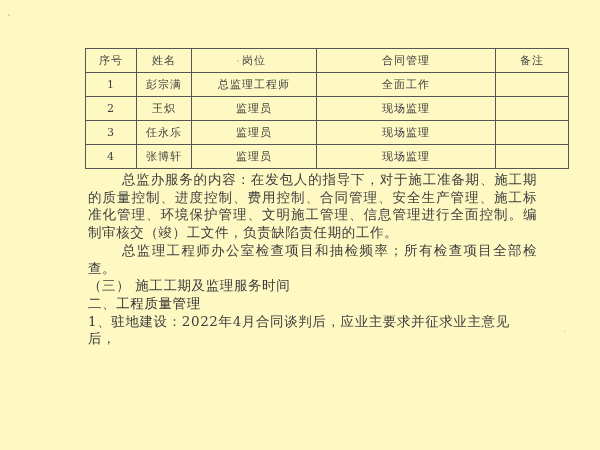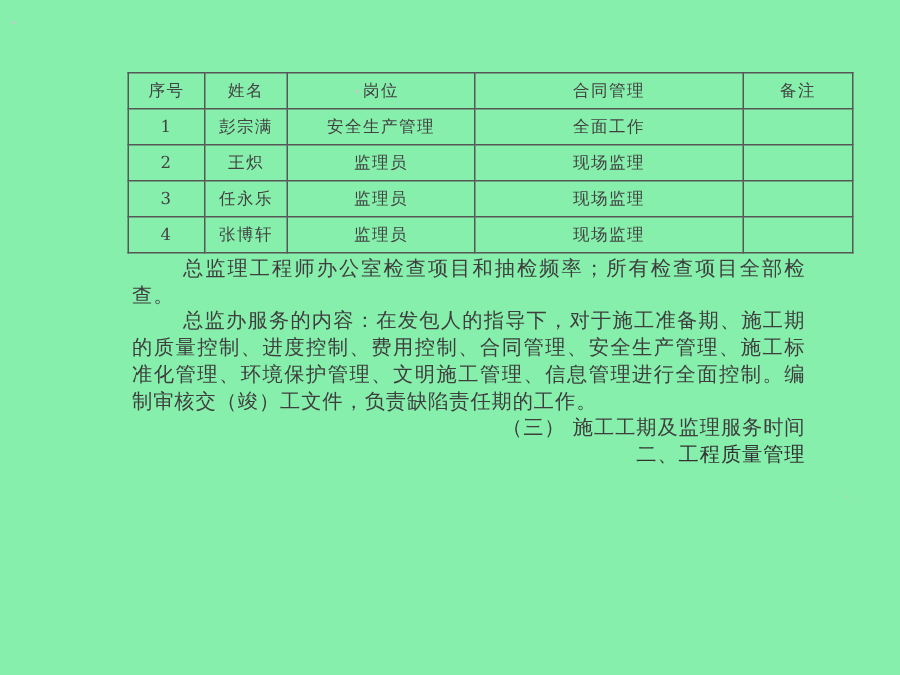--- a/index.html
+++ b/index.html
@@ -3,21 +3,21 @@
 <meta charset="utf-8">
 <style>
   html, body { margin:0; padding:0; }
   body {
     width:600px; height:450px;
     background:#ffffff;
     font-family:"DejaVu Serif", "Liberation Serif", serif;
   }
   .sheet {
     position:relative; width:600px; height:450px;
-    background:#86efac; overflow:hidden;
+    background:#fef9c3; overflow:hidden;
     color:#3e3e3e;
   }
   
   .speckle { position:absolute; width:2px; height:2px; background:#c9c9c9; border-radius:50%; }
   .sp1 { left:237px; top:60px; }
   .sp2 { left:8px;  top:14px; }
   .sp3 { left:564px; top:330px; opacity:.5; }
 
   
   table.staff {
@@ -40,21 +40,21 @@
     font-size:13.5px; line-height:17.7px;
     text-align:justify; letter-spacing:0.6px;
     color:#3e3e3e;
   }
   .textblock p { margin:0; }
   .indent { text-indent:34px; }
   .gap    { margin-top:3px; }
   .out-lg { margin-left:-22px; }
   .out-sm { margin-left:-18px; }
   .bold   { font-weight:normal; color:#333333; }
-  .nojust { text-align:right; }
+  .nojust { text-align:left; }
 </style>
 </head>
 <body>
 
 <div class="sheet">
 
   <span class="speckle sp1"></span>
   <span class="speckle sp2"></span>
   <span class="speckle sp3"></span>
 
@@ -63,21 +63,21 @@
         <tr>
       <td class="c0">序号</td>
       <td class="c1">姓名</td>
       <td class="c2">岗位</td>
       <td class="c3">合同管理</td>
       <td class="c4">备注</td>
     </tr>
     <tr>
       <td>1</td>
       <td>彭宗满</td>
-      <td>安全生产管理</td>
+      <td>总监理工程师</td>
       <td>全面工作</td>
       <td></td>
     </tr>
     <tr>
       <td>2</td>
       <td>王炽</td>
       <td>监理员</td>
       <td>现场监理</td>
       <td></td>
     </tr>
@@ -92,19 +92,20 @@
       <td>4</td>
       <td>张博轩</td>
       <td>监理员</td>
       <td>现场监理</td>
       <td></td>
     </tr>
   </tbody>
     </table>
 
   <div class="textblock">
+    <p class="indent">总监办服务的内容：在发包人的指导下，对于施工准备期、施工期的质量控制、进度控制、费用控制、合同管理、安全生产管理、施工标准化管理、环境保护管理、文明施工管理、信息管理进行全面控制。编制审核交（竣）工文件，负责缺陷责任期的工作。</p>
     <p class="indent gap">总监理工程师办公室检查项目和抽检频率；所有检查项目全部检查。</p>
-    <p class="indent">总监办服务的内容：在发包人的指导下，对于施工准备期、施工期的质量控制、进度控制、费用控制、合同管理、安全生产管理、施工标准化管理、环境保护管理、文明施工管理、信息管理进行全面控制。编制审核交（竣）工文件，负责缺陷责任期的工作。</p>
     <p class="out-lg nojust">（三） 施工工期及监理服务时间</p>
     <p class="out-lg bold nojust">二、工程质量管理</p>
+    <p class="out-sm nojust">1、驻地建设：2022年4月合同谈判后，应业主要求并征求业主意见后，</p>
   </div>
 
 </div>
 
 </body></html>

